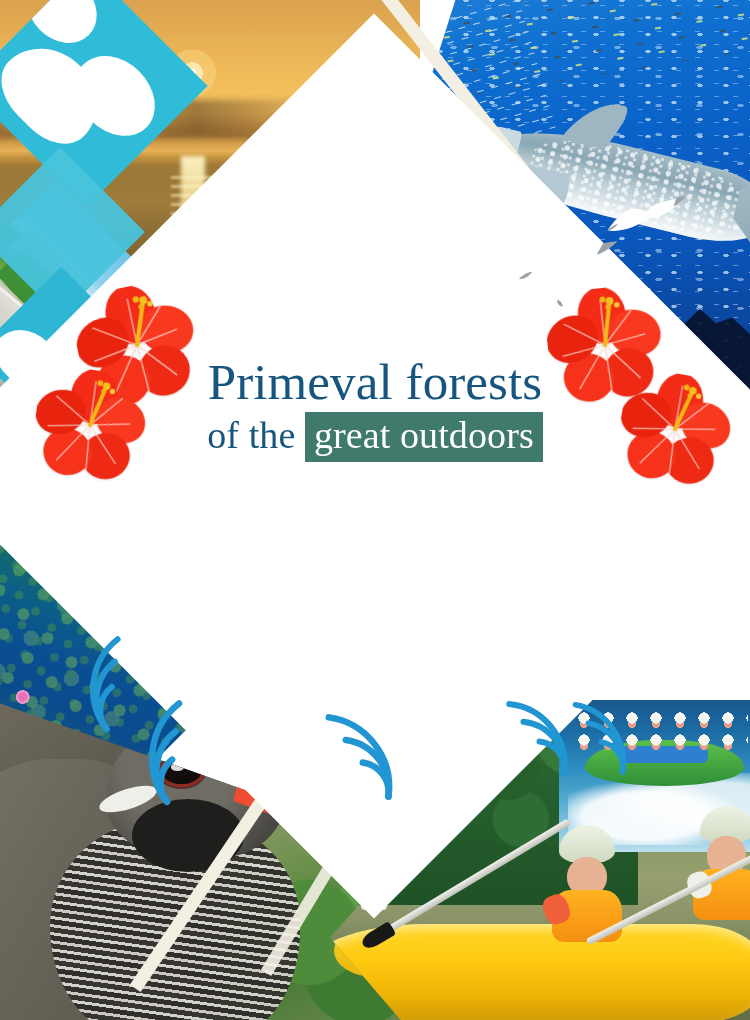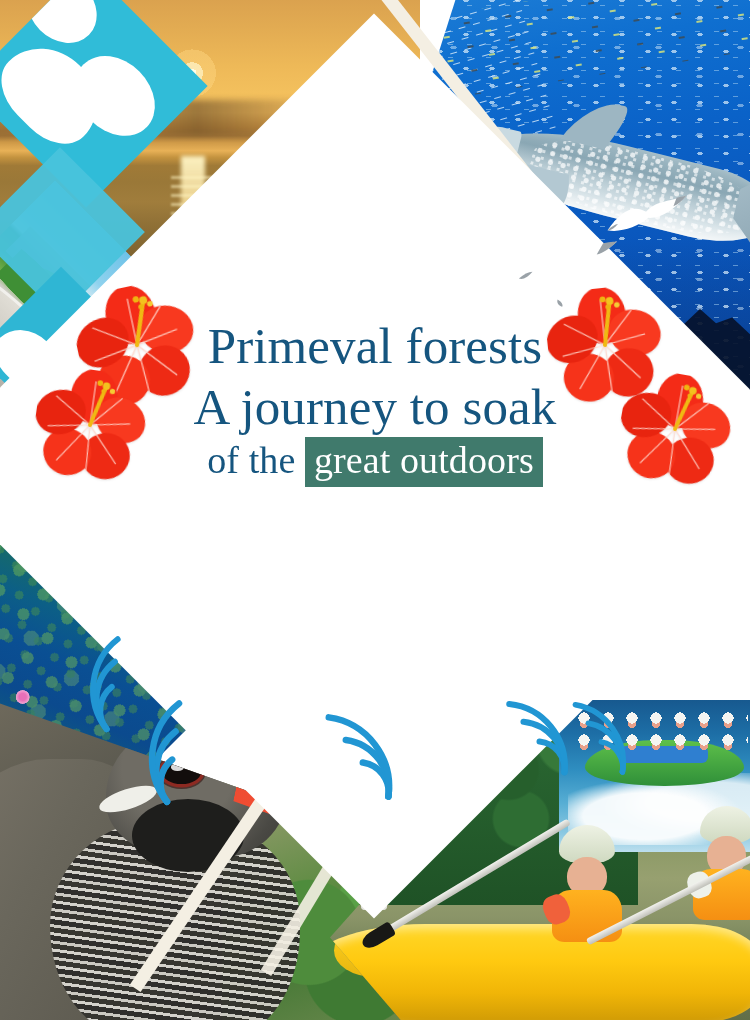--- a/index.html
+++ b/index.html
@@ -373,21 +373,21 @@
   
   #plate{
     position:absolute; left:54px; top:146px; width:640px; height:640px;
     background:#ffffff; transform:rotate(45deg);
   }
   
   .frame-stroke{ position:absolute; background:#f4efe3; }
 
   
   .headline{
-    position:absolute; left:0; top:316px; width:750px;
+    position:absolute; left:0; top:352px; width:750px;
     text-align:center; line-height:1.2;
     font-family:"Liberation Serif", serif;
     font-size:51px; color:#15557f; letter-spacing:.1px;
   }
   .headline .ln{ display:block; white-space:nowrap; }
   .headline .ln.l1{ font-size:51px; }
   .headline .ln.l2{ font-size:51px; }
   .headline .ln.l3{ font-size:51px; }
   .headline .ln.l4{ font-size:51px; }
   .headline .ln.l5{ font-size:38px; }
@@ -569,21 +569,20 @@
   <div class="ripple" style="left:548px; top:702px; transform:rotate(10deg);">
     <svg width="86" height="70" viewBox="0 0 86 70" fill="none" stroke="#2196d3" stroke-width="5.5" stroke-linecap="round">
       <path d="M80 64 A 26 26 0 0 0 54 38"></path>
       <path d="M80 64 A 42 42 0 0 0 38 22"></path>
       <path d="M80 64 A 58 58 0 0 0 22 6"></path>
     </svg>
   </div>
 
   <div class="headline">
     <span class="ln l1">Primeval forests</span>
-    <span class="ln l3">A journey to soak</span>
     <span class="ln l5"><span>of the </span><span class="hl-box">great outdoors</span></span>
   </div>
 
   <div class="hibiscus" style="left:78px; top:286px; transform:rotate(-12deg);">
     <svg width="118" height="118" viewBox="0 0 100 100">
       <g>
         <ellipse cx="50" cy="24" rx="21" ry="25" fill="#f42b17" transform="rotate(-4 50 24)"></ellipse>
         <ellipse cx="77" cy="42" rx="23" ry="20" fill="#f8391f" transform="rotate(22 77 42)"></ellipse>
         <ellipse cx="68" cy="76" rx="22" ry="21" fill="#ee2a14" transform="rotate(-18 68 76)"></ellipse>
         <ellipse cx="33" cy="77" rx="22" ry="21" fill="#f6331a" transform="rotate(16 33 77)"></ellipse>

